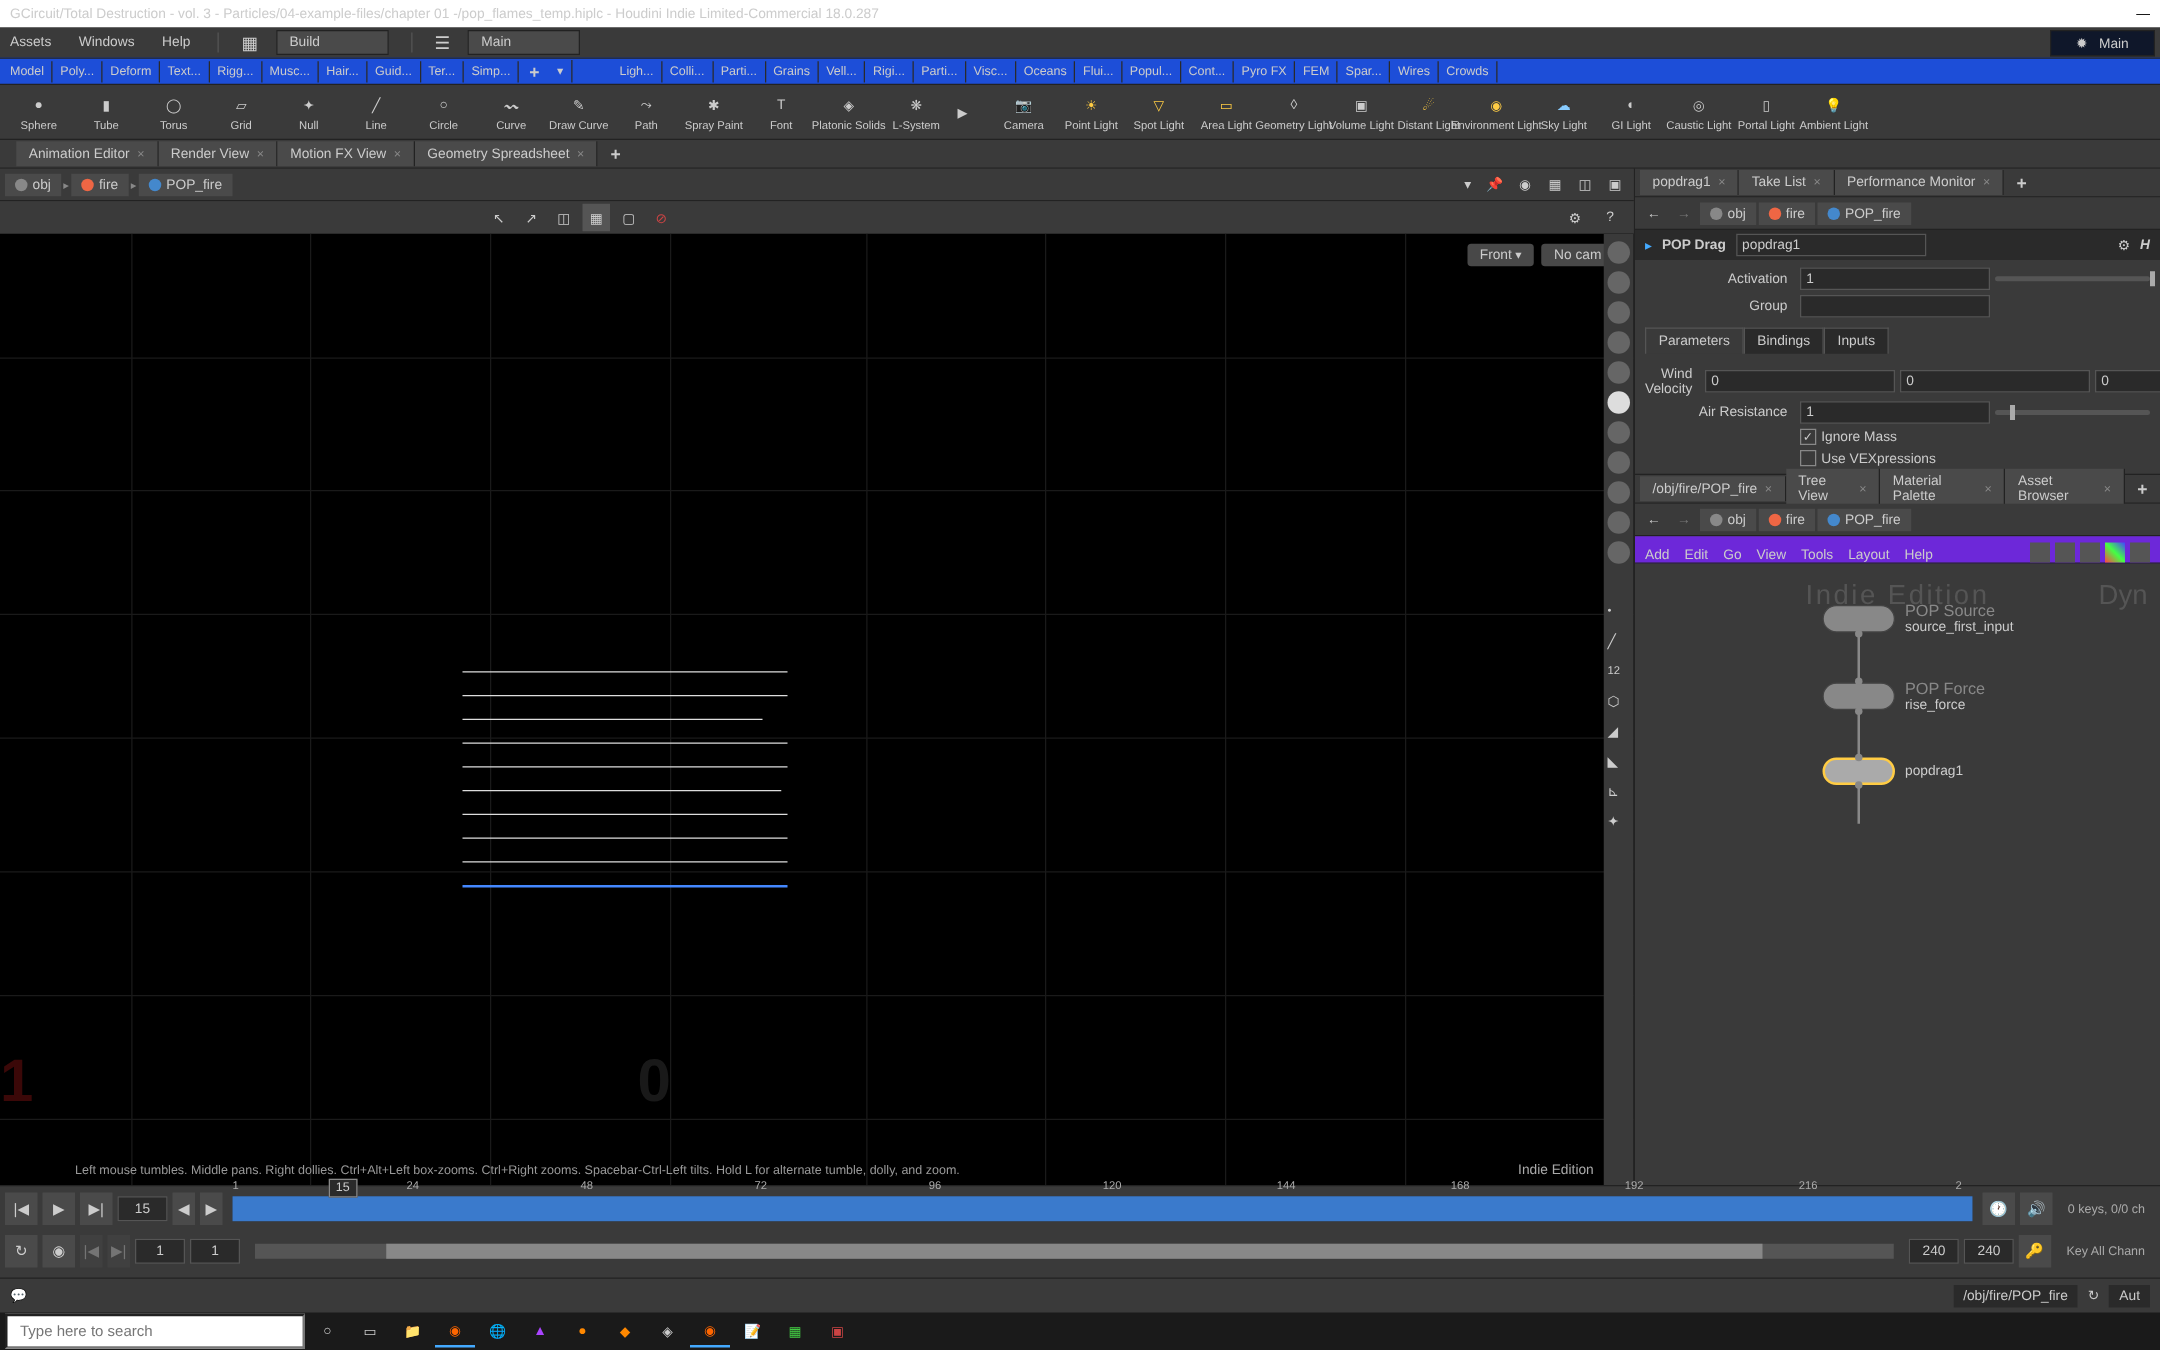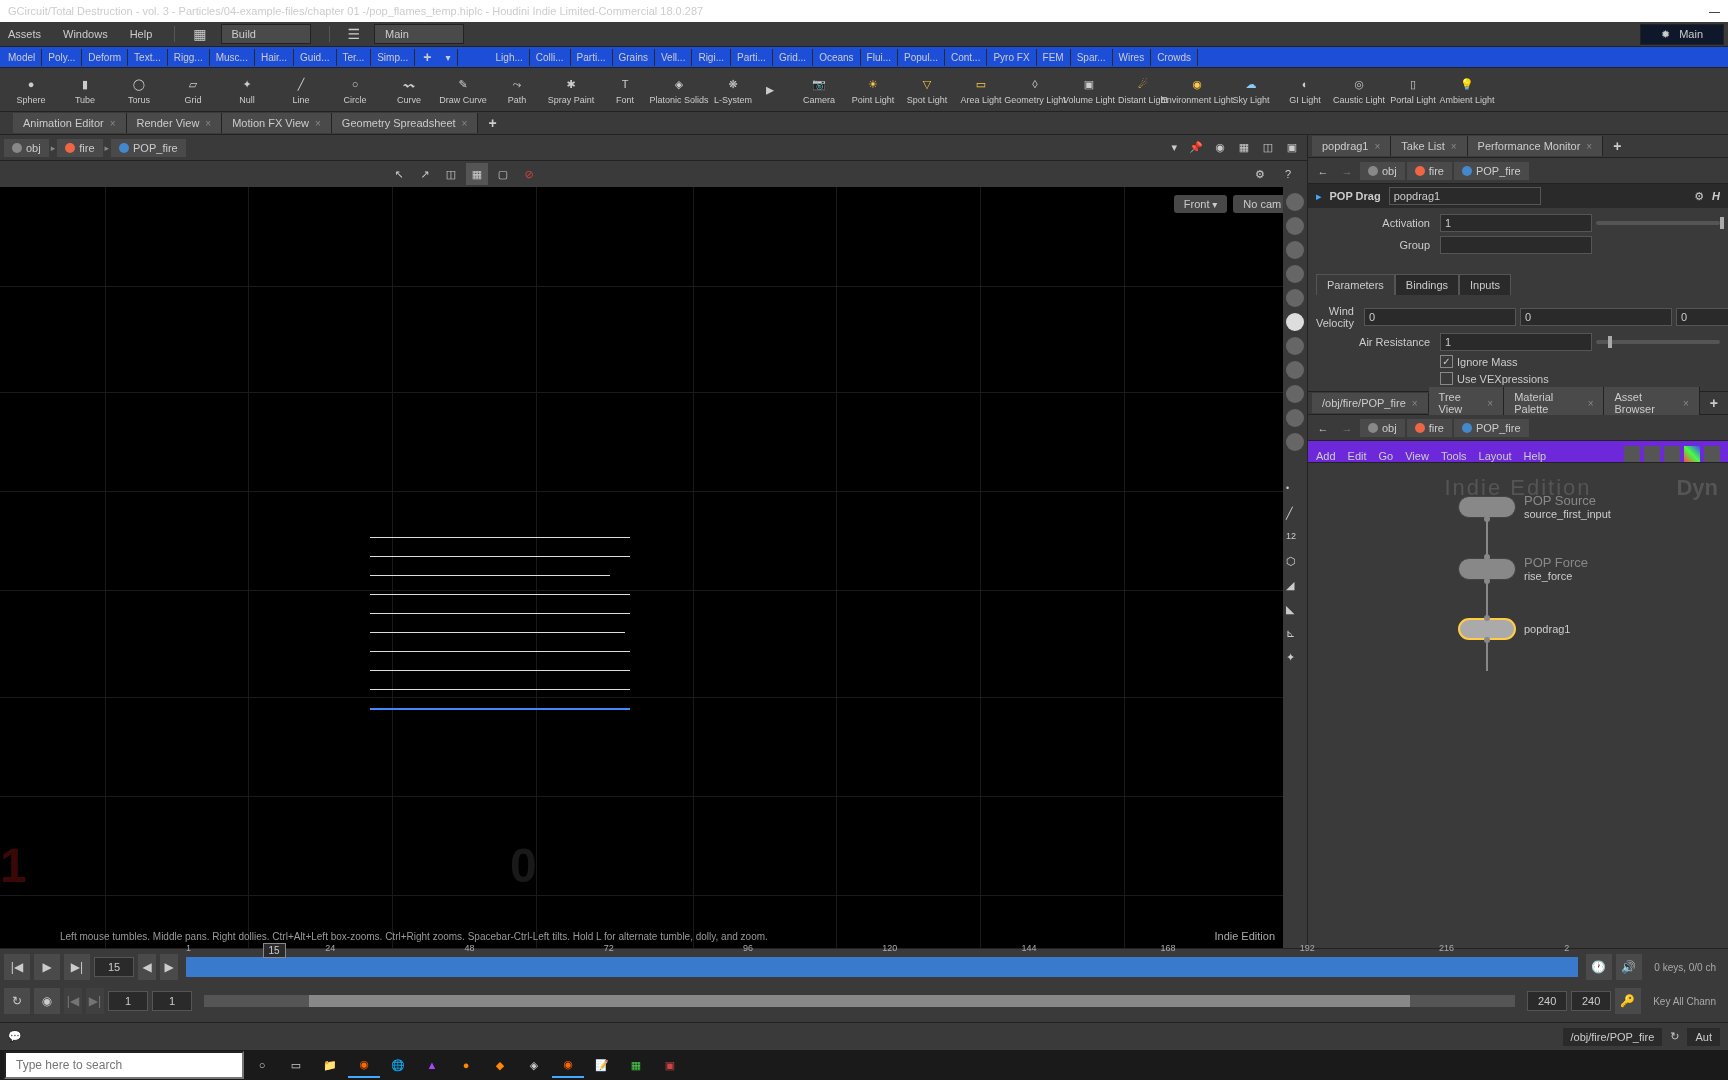--- a/index.html
+++ b/index.html
@@ -54,32 +54,32 @@
 .param-bc{height:26px;background:#3a3a3a;display:flex;align-items:center;padding:0 4px;gap:2px;border-bottom:1px solid #222}
 .param-header{height:24px;background:#2a2a2a;display:flex;align-items:center;padding:0 8px;gap:8px}
 .param-rows{padding:6px 8px;display:flex;flex-direction:column;gap:4px}
 .prow{display:flex;align-items:center;gap:4px}
 .plabel{width:120px;text-align:right;font-size:11px;padding-right:6px}
 .pinput{background:#2a2a2a;border:1px solid #555;padding:2px 4px;flex:1;color:#ccc;font-size:11px}
 .pinput.small{flex:0 0 70px}
 .pslider{flex:1;height:4px;background:#555;position:relative;border-radius:2px}
 .pslider .knob{position:absolute;top:-4px;width:4px;height:12px;background:#aaa}
 .pcheck{width:13px;height:13px;border:1px solid #888;display:flex;align-items:center;justify-content:center;font-size:10px}
-.ptabs{display:flex;margin-top:16px}
+.ptabs{display:flex;margin-top:4px}
 .ptab{padding:4px 10px;background:#2a2a2a;border:1px solid #555;border-bottom:none;cursor:pointer}
 .ptab.active{background:#3a3a3a}
 .network-pane{flex:1;display:flex;flex-direction:column;border-top:1px solid #222;min-height:300px}
 .net-tabs{height:23px;background:#3a3a3a;display:flex;align-items:center;padding-left:4px;border-bottom:1px solid #222}
 .net-menu{height:22px;background:#6d28d9;display:flex;align-items:flex-end;padding:0 8px;gap:12px;border-bottom:1px solid #222}
 .net-menu .m{cursor:pointer;font-size:11px}
 .net-menu .icos{margin-left:auto;display:flex;gap:4px}
 .net-menu .ico{width:16px;height:16px;background:#555}
 .net-canvas{flex:1;background:#3a3a3a;position:relative;overflow:hidden}
 .watermark{position:absolute;top:12px;left:50%;transform:translateX(-50%);font-size:22px;color:#555;letter-spacing:2px}
-.watermark2{position:absolute;top:12px;right:10px;font-size:22px;color:#555;font-weight:bold}
+.watermark2{position:absolute;top:12px;right:10px;font-size:22px;color:#555;font-weight:normal}
 .node{position:absolute;display:flex;align-items:center;gap:8px}
 .nodebox{width:58px;height:22px;background:#888;border-radius:11px;border:1px solid #444;display:flex;align-items:center;justify-content:center;position:relative}
 .nodebox.sel{border:2px solid #ffcc44;background:#aaa}
 .nodebox .in-dot{position:absolute;top:-5px;left:50%;transform:translateX(-50%);width:6px;height:6px;background:#888;border-radius:50%}
 .nodebox .out-dot{position:absolute;bottom:-5px;left:50%;transform:translateX(-50%);width:6px;height:6px;background:#888;border-radius:50%}
 .node-label{font-size:11px}
 .node-type{font-size:13px;color:#888}
 .wire{position:absolute;width:2px;background:#888}
 .timeline{height:74px;background:#3a3a3a;border-top:1px solid #222;display:flex;flex-direction:column}
 .tl-top{height:36px;display:flex;align-items:center;padding:0 4px;gap:4px}
@@ -142,21 +142,21 @@
   <span class="shelf-plus">+</span>
   <span class="shelf">▾</span>
   <span class="shelf-gap"></span>
   <span class="shelf">Ligh...</span>
   <span class="shelf">Colli...</span>
   <span class="shelf">Parti...</span>
   <span class="shelf">Grains</span>
   <span class="shelf">Vell...</span>
   <span class="shelf">Rigi...</span>
   <span class="shelf">Parti...</span>
-  <span class="shelf">Grid...</span>
+  <span class="shelf">Visc...</span>
   <span class="shelf">Oceans</span>
   <span class="shelf">Flui...</span>
   <span class="shelf">Popul...</span>
   <span class="shelf">Cont...</span>
   <span class="shelf">Pyro FX</span>
   <span class="shelf">FEM</span>
   <span class="shelf">Spar...</span>
   <span class="shelf">Wires</span>
   <span class="shelf">Crowds</span>
 </div>

